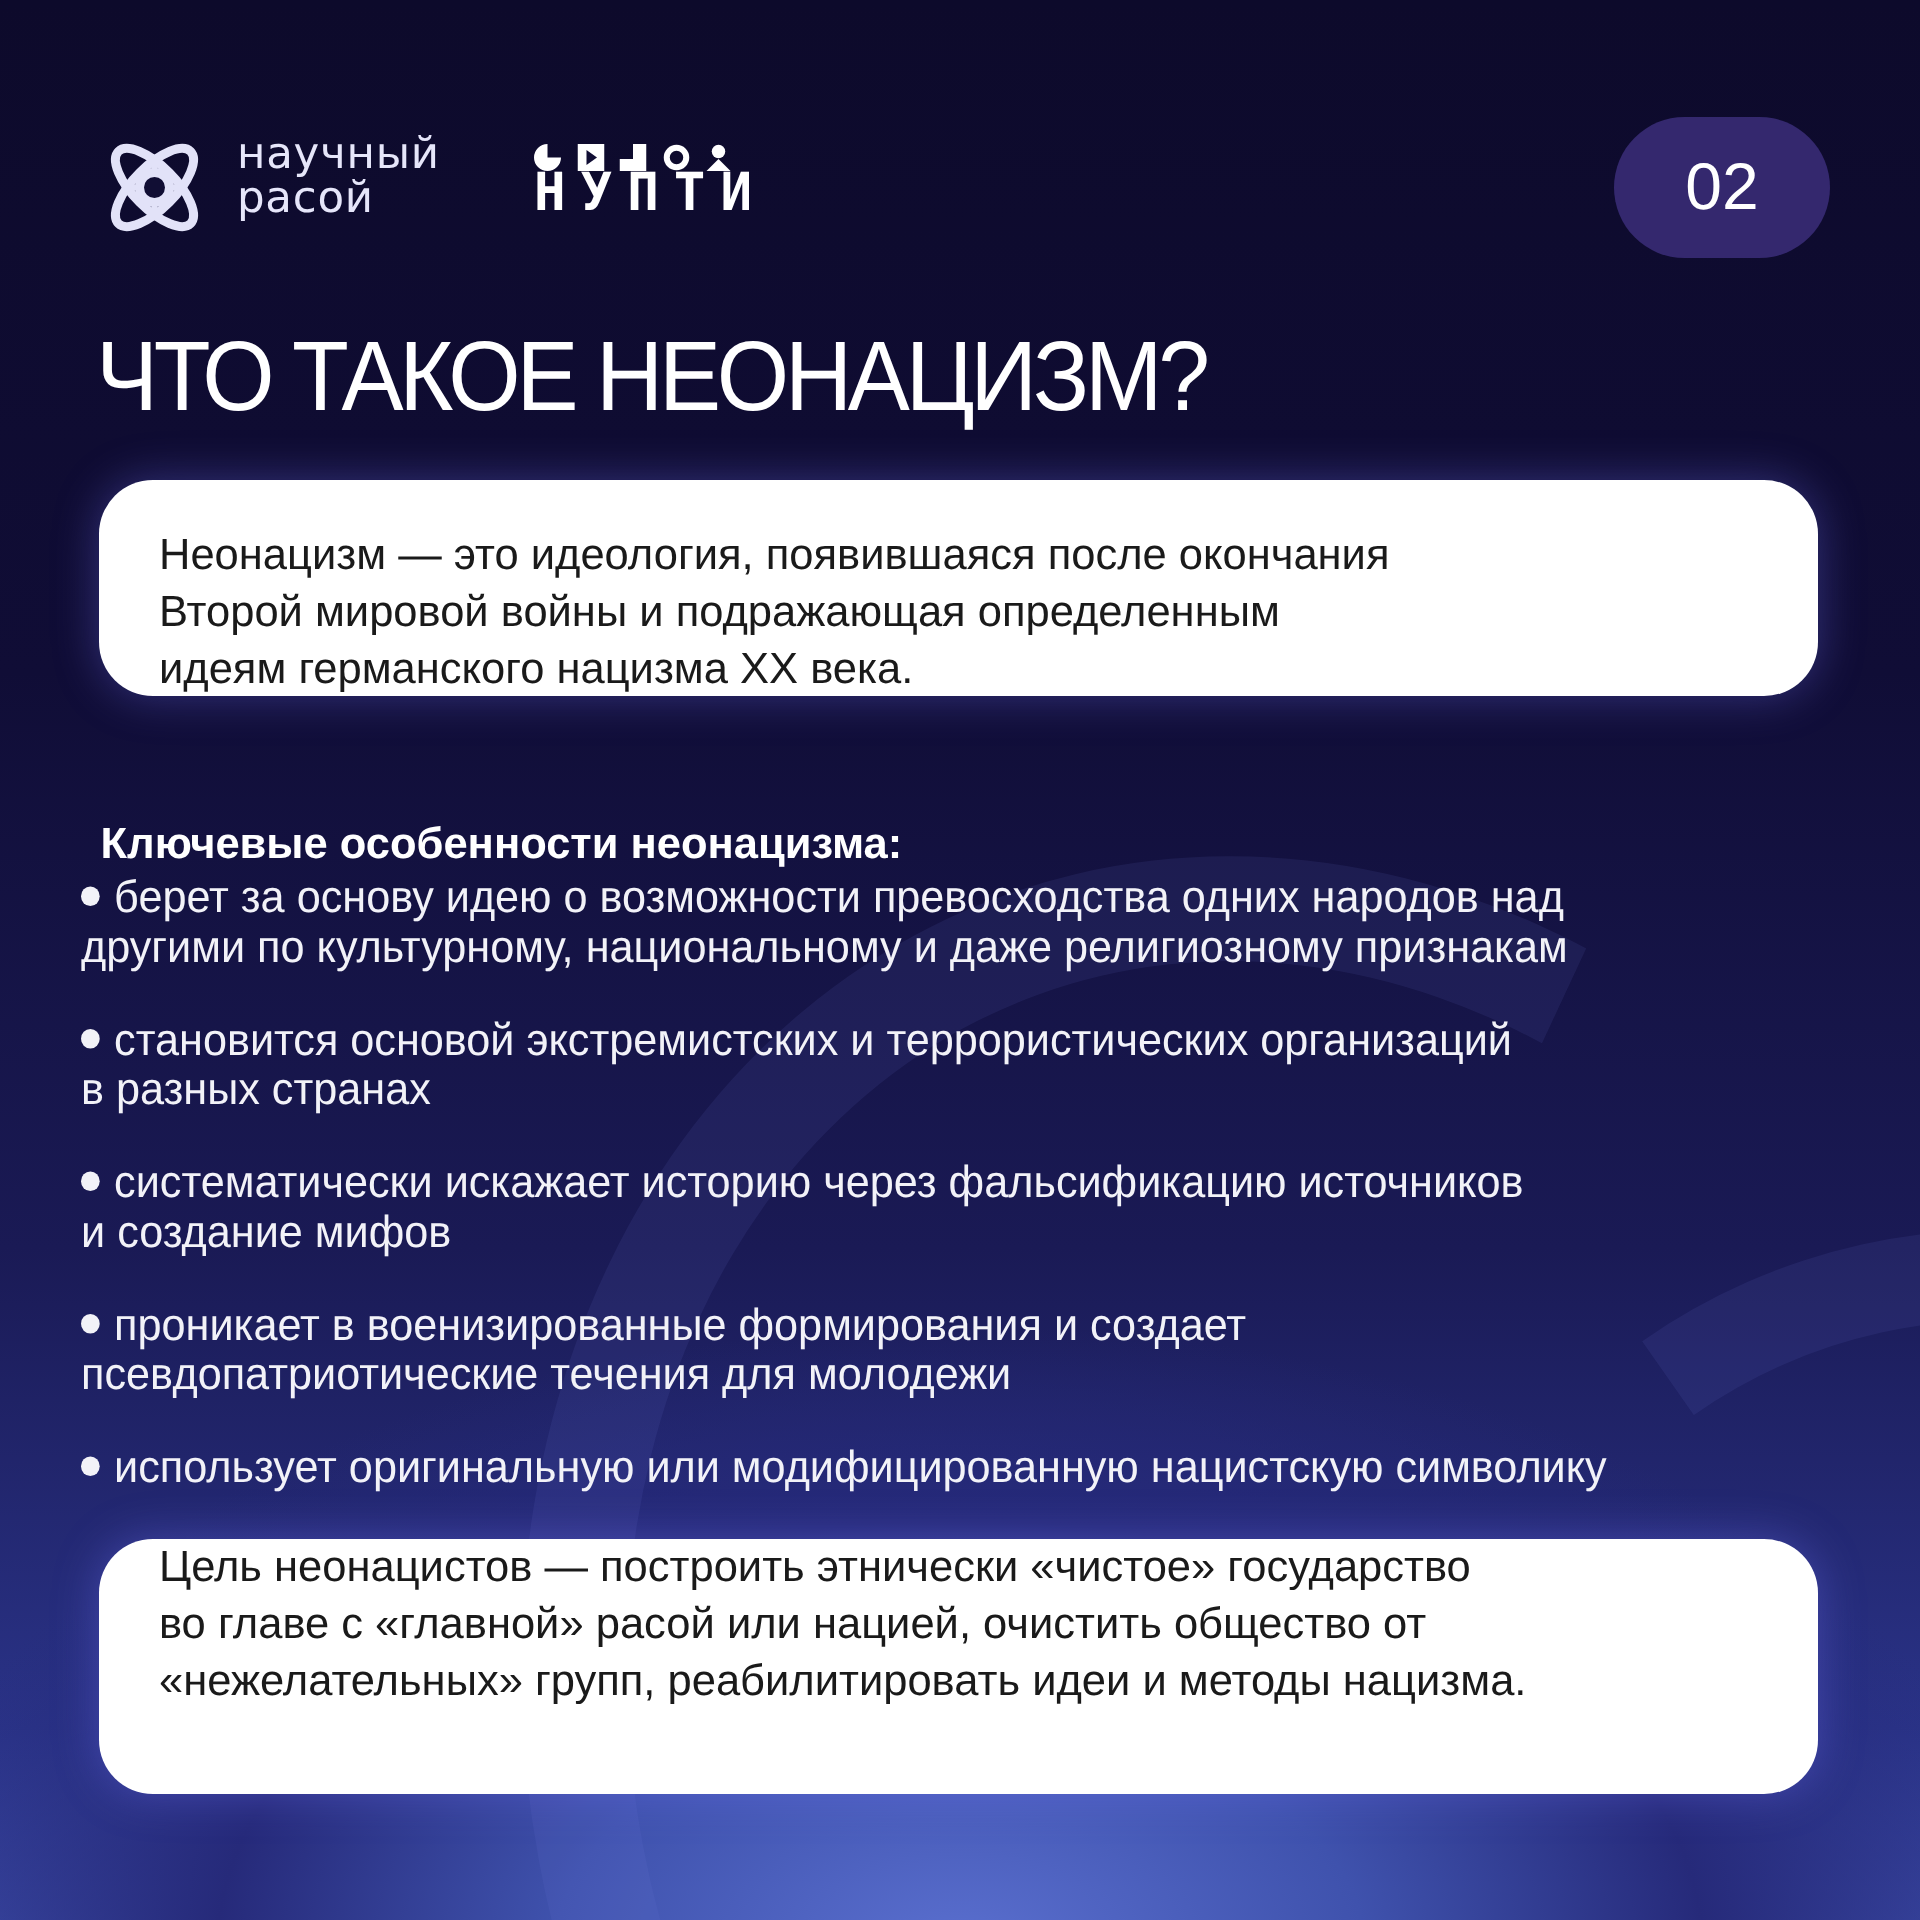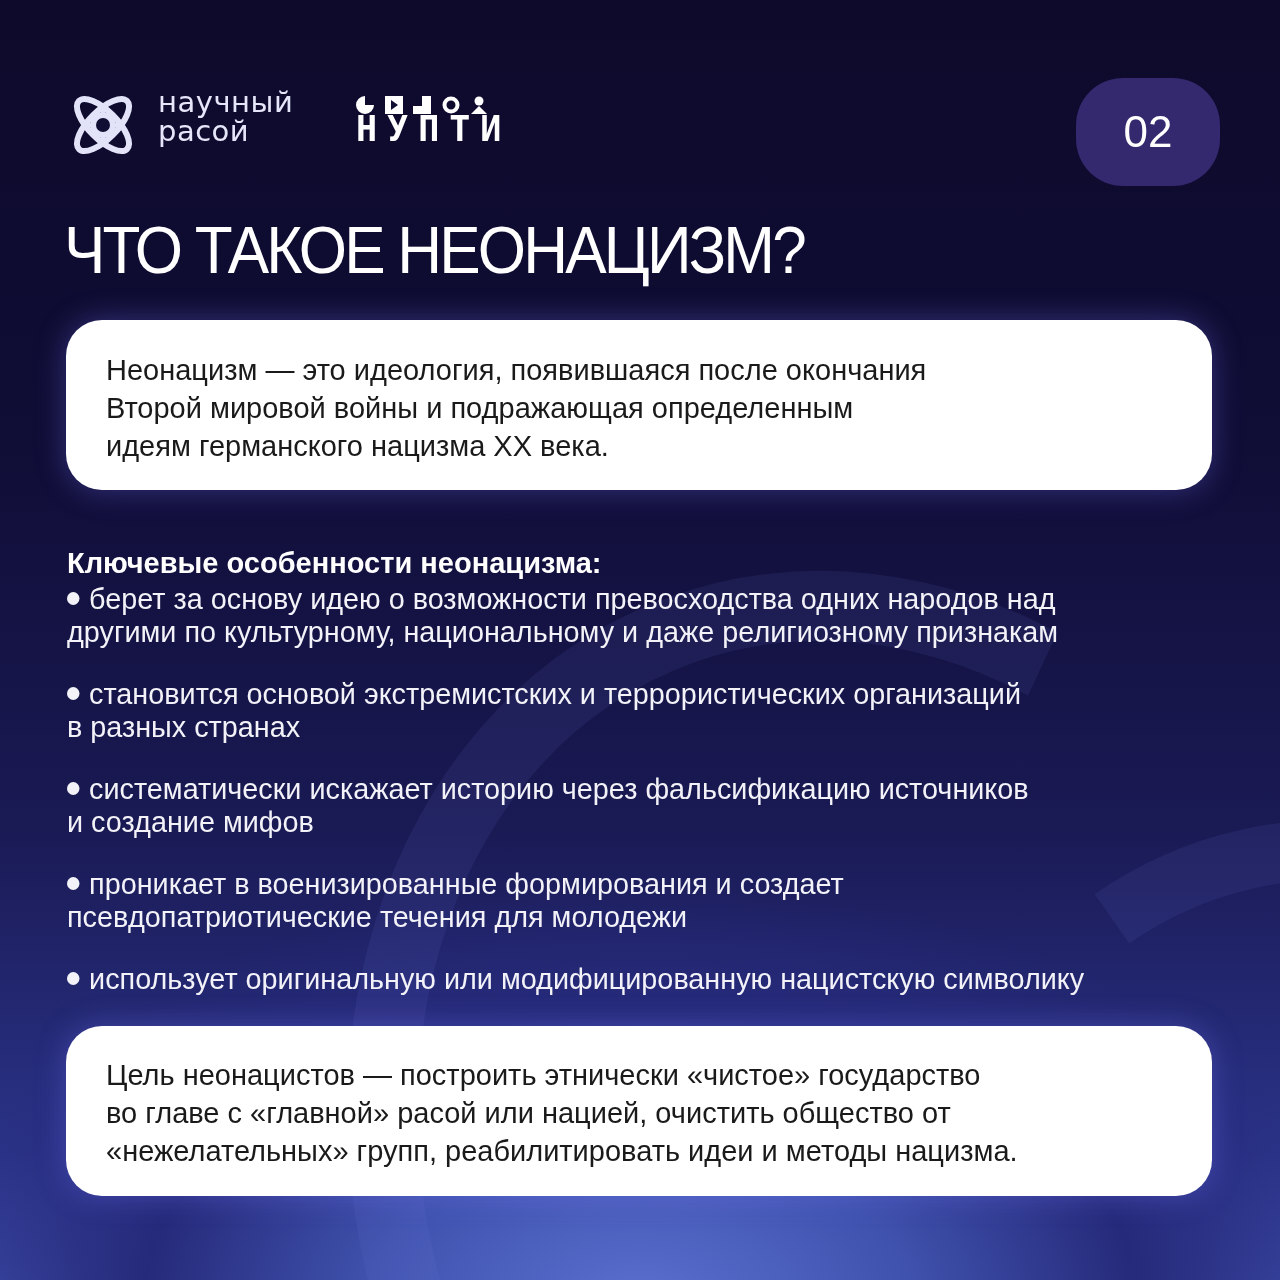--- a/index.html
+++ b/index.html
@@ -25,46 +25,46 @@
       margin-left: 18px; font-family: "DejaVu Sans", sans-serif; font-size: 29px; line-height: 29px;
       color: #e6e6fa; letter-spacing: 0.5px;
     }
     .nupti { position: absolute; left: 356px; top: 96px; width: 132px; }
     .nupti-shapes { display: flex; justify-content: space-between; height: 18px; align-items: center; }
     .nupti-text {
       font-family: "DejaVu Sans Mono", monospace; font-weight: bold; font-size: 35px;
       letter-spacing: 10px; line-height: 30px; margin-top: 0; color: #fff;
     }
     .page-badge {
-      position: absolute; left: 1076px; top: 78px; width: 144px; height: 108px;
+      position: absolute; left: 1076px; top: 78px; width: 144px; height: 94px;
       border-radius: 47px; background: #34286e;
       display: flex; align-items: center; justify-content: center;
       font-size: 44px; color: #fff;
     }
     .title {
       position: absolute; left: 64px; top: 214px; margin: 0;
       font-family: "Liberation Sans", sans-serif; font-weight: normal;
       font-size: 66px; line-height: 72px; letter-spacing: -3px; color: #fff;
       transform: scaleX(0.94); transform-origin: left;
     }
     .card {
       position: absolute; left: 66px; width: 1146px; background: #fff; color: #1a1a1a;
       border-radius: 36px; box-shadow: 0 0 30px rgba(120,120,255,0.35);
       box-sizing: border-box; padding-left: 40px;
       font-size: 29px; line-height: 38px;
     }
-    .card-def { top: 320px; height: 170px; padding-top: 31px; }
-    .card-goal { top: 1026px; height: 170px; padding-top: 30px; }
+    .card-def { top: 320px; height: 144px; padding-top: 31px; }
+    .card-goal { top: 1026px; height: 170px; }
     .card p { margin: 0; white-space: pre-line; }
 
     .features-heading {
       position: absolute; left: 67px; top: 547px; margin: 0;
       font-size: 29px; font-weight: bold; color: #fff;
     }
-    .features { position: absolute; left: 67px; top: 582px; width: 1180px; margin: 0; padding: 0; list-style: none; }
+    .features { position: absolute; left: 54px; top: 582px; width: 1180px; margin: 0; padding: 0; list-style: none; }
     .features li {
       font-size: 30px; line-height: 33px; color: #f2f2f8; white-space: pre-line;
       transform: scaleX(0.96); transform-origin: left;
     }
     .features li + li { margin-top: 29px; }
     .bullet { display: inline-block; width: 13px; height: 13px; border-radius: 50%; background: #f2f2f8; margin-right: 10px; vertical-align: 4px; }
   </style>
 </head>
 <body>
 

